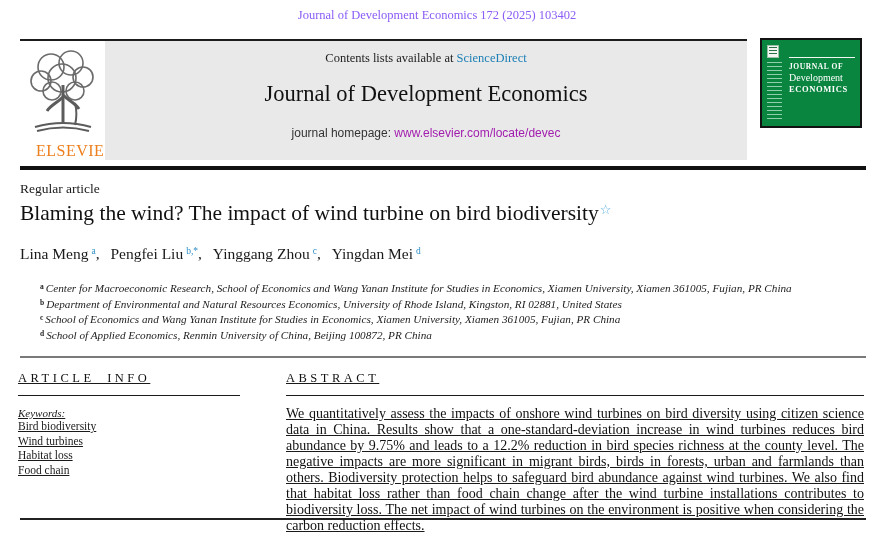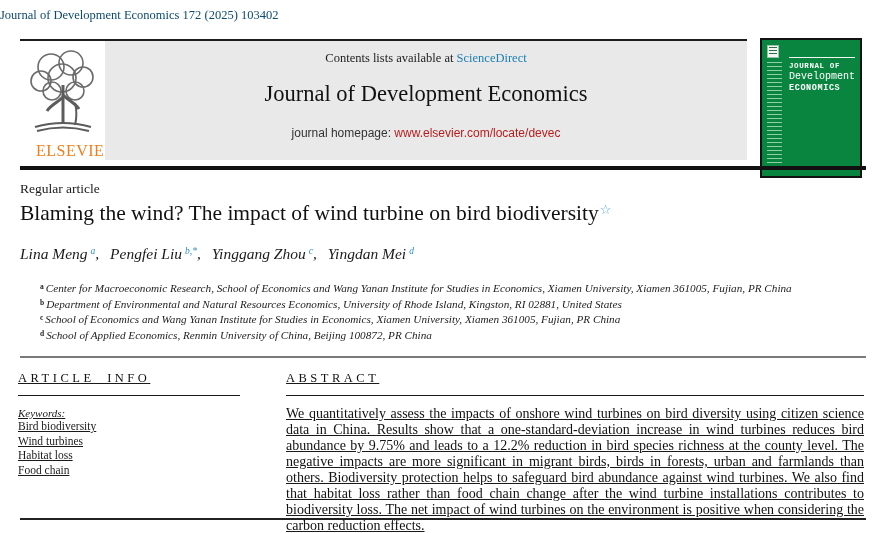--- a/index.html
+++ b/index.html
@@ -1,59 +1,59 @@
 <!DOCTYPE html>
 <html><head>
 <meta charset="utf-8">
 <style>
   html,body{margin:0;padding:0;background:#fff;}
   #page{position:relative;width:874px;height:533px;background:#ffffff;overflow:hidden;
         font-family:"Liberation Serif","DejaVu Serif",serif;color:#1a1a1a;}
 
   
-  .top-ref{position:absolute;top:8px;left:0;width:100%;
-           font-size:12.5px;color:#0c4a6e;}
+  .top-ref{position:absolute;top:8px;left:0;width:100%;text-align:center;
+           font-size:12.5px;color:#8b5cf6;}
 
   
   .rule-top{position:absolute;left:20px;top:39px;width:727px;height:2px;background:#1c1c1c;}
   .logo-box{position:absolute;left:21px;top:45px;width:84px;height:118px;text-align:center;}
   .logo-tree{display:block;margin:0 auto;}
   .elsevier-word{font-size:16px;color:#ee7f1d;letter-spacing:0.5px;margin-top:1px;margin-left:15px;}
 
   .gray-banner{position:absolute;left:105px;top:41px;width:642px;height:119px;background:#e9e9e9;
                text-align:center;box-sizing:border-box;padding-top:10px;}
   .contents-line{font-size:12.5px;color:#222;}
   .contents-line a{color:#1b7fb5;text-decoration:none;}
   .banner-title{font-size:22.5px;color:#111;margin-top:15px;}
   .homepage-line{font-family:"Liberation Sans","DejaVu Sans",sans-serif;font-size:12px;color:#333;margin-top:19px;}
-  .homepage-line a{color:#b91c1c;text-decoration:none;}
+  .homepage-line a{color:#a21caf;text-decoration:none;}
 
   
-  .cover{position:absolute;left:760px;top:38px;width:102px;height:140px;background:#0a8540;
-         border:2px solid #121212;box-sizing:border-box;font-family:Liberation Mono, monospace;}
+  .cover{position:absolute;left:760px;top:38px;width:102px;height:90px;background:#0a8540;
+         border:2px solid #121212;box-sizing:border-box;}
   .cover-mark{position:absolute;left:5px;top:5px;width:12px;height:13px;background:#f2f6f2;
               box-shadow:inset 0 0 0 1px #9dbfa8;}
   .cover-mark::after{content:"";position:absolute;left:2px;top:2px;right:2px;bottom:2px;
               background:repeating-linear-gradient(to bottom,#2c6e46 0 1px,transparent 1px 3px);}
   .cover-toc{position:absolute;left:5px;top:22px;bottom:6px;width:15px;
              background:repeating-linear-gradient(to bottom,rgba(235,255,240,.75) 0 1px,transparent 1px 4px);
              opacity:.8;}
   .cover-title{position:absolute;left:27px;top:17px;right:5px;border-top:1px solid rgba(255,255,255,.95);
                padding-top:4px;color:#fff;text-align:left;}
   .cover-l1{font-size:7.5px;letter-spacing:0.6px;font-weight:bold;}
   .cover-l2{font-size:10px;margin-top:1px;}
   .cover-l3{font-size:8.5px;letter-spacing:0.6px;font-weight:bold;margin-top:1px;}
 
   .rule-thick{position:absolute;left:20px;top:166px;width:846px;height:4px;background:#111;}
 
   
   .kind{position:absolute;left:20px;top:181px;font-size:13.5px;}
   .a-title{position:absolute;left:20px;top:201px;font-size:21.5px;color:#111;}
   .a-title .fn-star{color:#58aede;font-size:13px;vertical-align:6px;margin-left:1px;}
-  .authors{position:absolute;left:20px;top:245px;font-size:15.5px;font-style:italic;}
+  .authors{position:absolute;left:20px;top:245px;font-size:15.5px;}
   .author{margin-right:7px;}
   .author sup{color:#2e8fc6;font-size:9.5px;vertical-align:5px;margin-left:3px;}
   .affils{position:absolute;left:20px;top:280px;width:846px;font-size:11.2px;line-height:13.6px;
           font-style:italic;color:#222;text-align:justify;margin-left:20px;}
   .affil sup{font-style:normal;font-weight:bold;font-size:7.5px;vertical-align:3px;margin-right:2px;}
 
   .rule-mid{position:absolute;left:20px;top:356px;width:846px;height:2px;background:#7a7a7a;}
 
   
   .cols{position:absolute;left:18px;top:371px;width:846px;display:flex;text-decoration:underline;}

